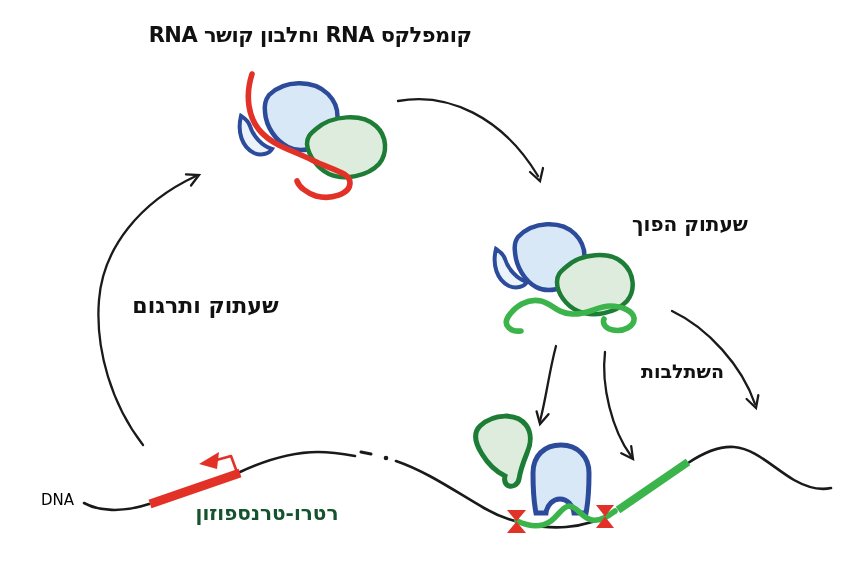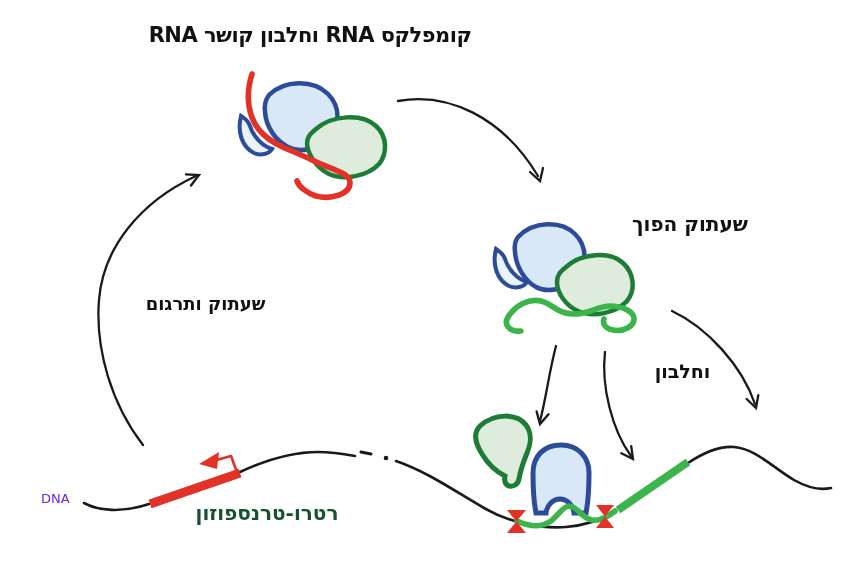--- a/index.html
+++ b/index.html
@@ -16,24 +16,24 @@
     direction:rtl;
     text-align:center;
     font-weight:bold;
     color:#111111;
     white-space:nowrap;
     line-height:1.1;
   }
   .lbl-title{left:130px;top:24px;width:360px;font-size:21px;letter-spacing:-0.5px;}
   .lbl-revtrans{left:600px;top:213px;width:180px;font-size:20px;}
   .lbl-integration{left:625px;top:361px;width:115px;font-size:19px;}
-  .lbl-transcription{left:128px;top:294px;width:155px;font-size:18px;}
+  .lbl-transcription{left:128px;top:294px;width:155px;font-size:22px;}
   .lbl-retro{left:183px;top:502px;width:168px;font-size:20px;color:#14532d;}
   .lbl-newseg{left:658px;top:496px;width:182px;font-size:20px;color:#4cae52;}
-  .lbl-dna{left:41px;top:492px;width:46px;font-size:13px;font-weight:normal;color:#6d28d9;direction:ltr;text-align:left;}
+  .lbl-dna{left:41px;top:492px;width:46px;font-size:15px;font-weight:normal;color:#000000;direction:ltr;text-align:left;}
   .blk{stroke:#1a1a1a;fill:none;stroke-linecap:round;}
   .dna{stroke-width:2.6;}
   .arrow{stroke-width:2.3;}
 </style>
 </head>
 <body>
 
 <div class="stage">
 
   <svg width="850" height="566" viewBox="0 0 850 566">
@@ -106,21 +106,21 @@
         <polygon points="596,505 614,505 605,516.5"></polygon>
         <polygon points="596,528 614,528 605,516.5"></polygon>
       </g>
     </g>
   </svg>
 
   <div class="lbl lbl-revtrans">שעתוק הפוך</div>
 
   <div class="lbl lbl-title">קומפלקס RNA וחלבון קושר RNA</div>
 
-  <div class="lbl lbl-integration">וחלבון</div>
+  <div class="lbl lbl-integration">השתלבות</div>
 
   <div class="lbl lbl-transcription">שעתוק ותרגום</div>
 
   <div class="lbl lbl-retro">רטרו-טרנספוזון</div>
 
 
   <div class="lbl lbl-dna">DNA</div>
 </div>
 
 </body></html>

